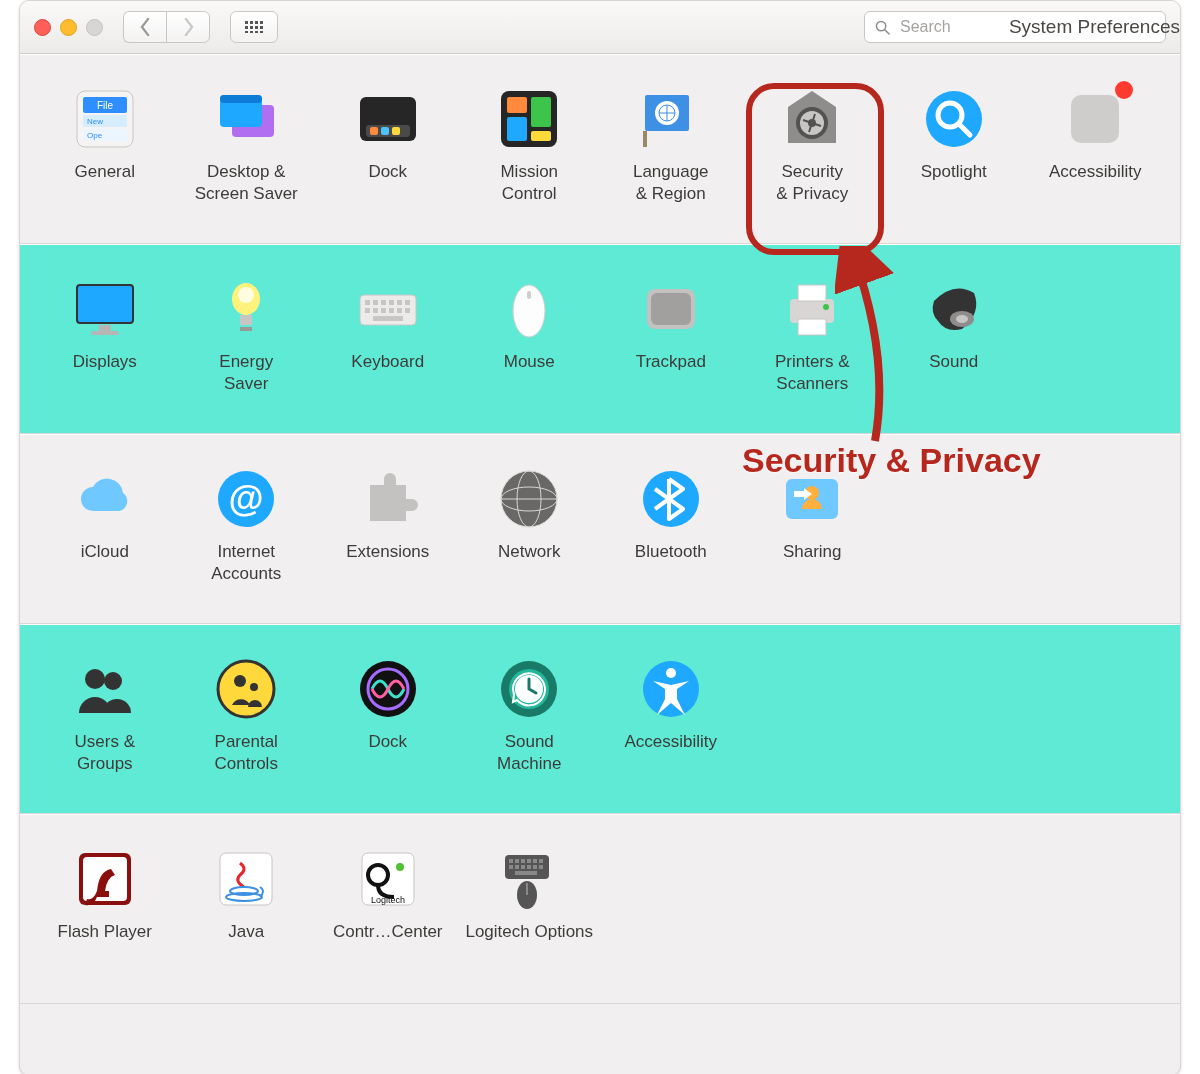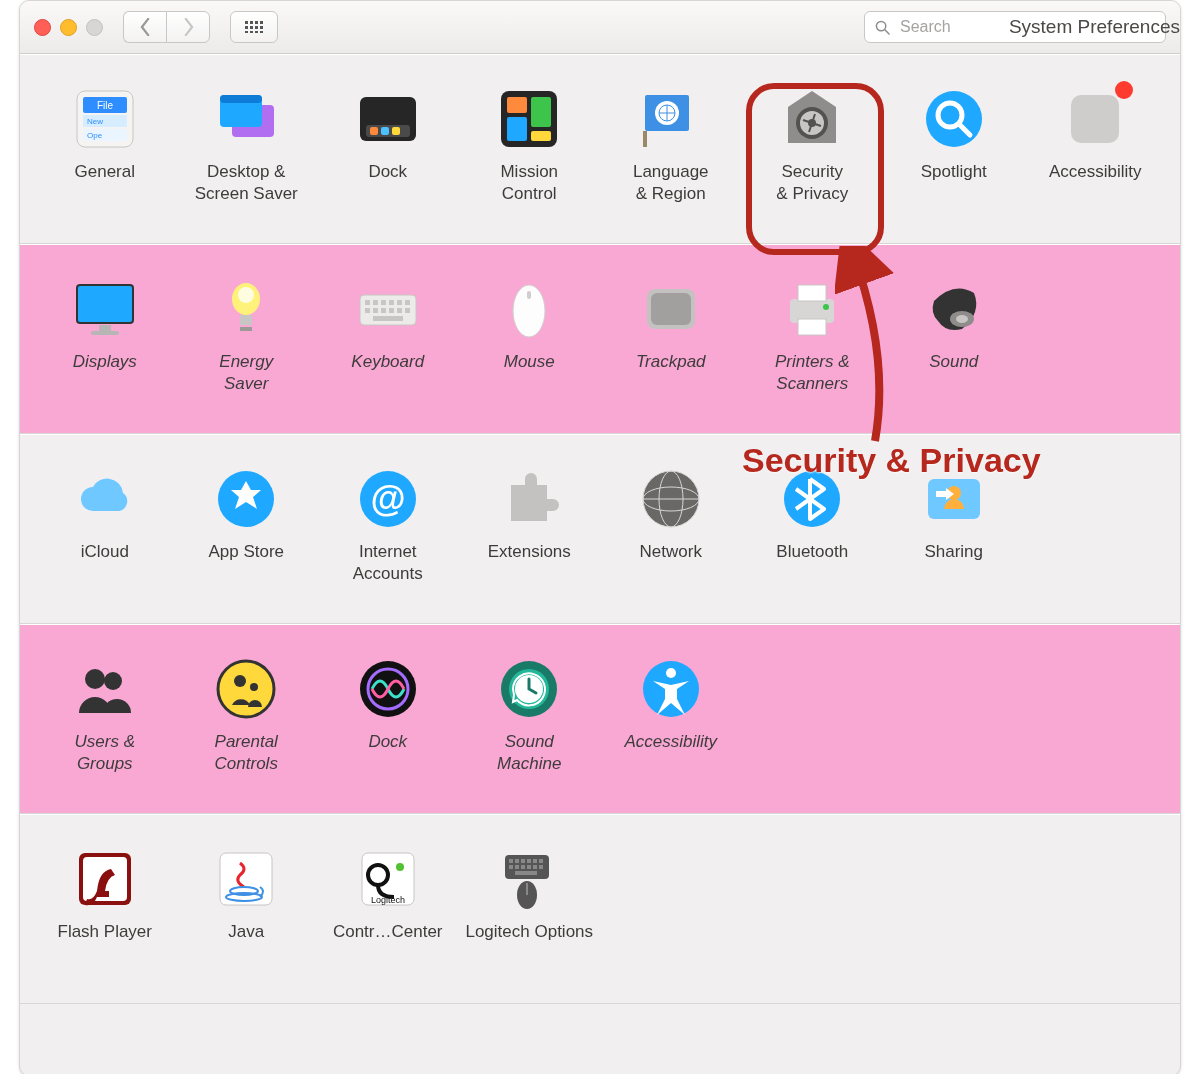--- a/index.html
+++ b/index.html
@@ -17,21 +17,21 @@
   .tb-btn:last-child{border-radius:0 6px 6px 0;}
   .tb-btn.solo{border-radius:6px;border-right:1px solid #c9c7c6;margin-left:10px;width:46px;color:#555;}
   .title{position:absolute;left:0;right:0;text-align:right;font-size:19px;color:#4b4846;pointer-events:none;}
   .search{margin-left:auto;width:280px;height:30px;background:#fff;border:1px solid #c9c7c6;border-radius:6px;display:flex;align-items:center;padding:0 10px;gap:8px;color:#939190;}
   .search svg{width:15px;height:15px;fill:#8f8d8b;}
   .search input{border:none;outline:none;flex:1;font-size:16px;color:#555;background:transparent;}
   .search input::placeholder{color:#a5a3a1;}
   
   .panel{background:#f1efef;}
   .row{display:grid;grid-template-columns:repeat(8,1fr);padding:28px 20px 20px;gap:4px 12px;border-bottom:1px solid #d9d7d5;border-top:1px solid #fff;}
-  .row.alt{background:#f9a8d4;font-style:italic;}
+  .row.alt{background:#5eead4;}
   .cell{display:flex;flex-direction:column;align-items:center;justify-content:flex-start;text-align:center;cursor:default;min-height:140px;}
   .iconbox{width:72px;height:72px;display:flex;align-items:center;justify-content:center;position:relative;}
   .label{font-size:17px;line-height:22px;color:#3e3c3b;margin-top:6px;max-width:130px;white-space:pre-line;}
   .highlight-ring{position:absolute;top:82px;left:726px;width:126px;height:160px;border:6px solid #b6271e;border-radius:28px;pointer-events:none;}
   .callout{position:absolute;top:440px;left:722px;font-size:34px;font-weight:700;color:#b6271e;pointer-events:none;text-shadow:0 1px 2px rgba(255,255,255,.8);}
   .arrow{position:absolute;top:245px;left:815px;width:60px;height:200px;pointer-events:none;}
   .arrow svg{width:100%;height:100%;}
   
   .ic{width:64px;height:64px;border-radius:12px;}
   .notif-dot{position:absolute;top:-2px;right:-2px;width:18px;height:18px;background:#ff3b30;border-radius:50%;}
@@ -224,28 +224,20 @@
           <div class="iconbox">
             <svg class="ic" viewBox="0 0 64 64">
               <use href="#i-icloud"></use>
             </svg>
           </div>
           <div class="label">iCloud</div>
         </div>
         <div class="cell">
           <div class="iconbox">
             <svg class="ic" viewBox="0 0 64 64">
-              <use href="#i-appstore"></use>
-            </svg>
-          </div>
-          <div class="label">App Store</div>
-        </div>
-        <div class="cell">
-          <div class="iconbox">
-            <svg class="ic" viewBox="0 0 64 64">
               <use href="#i-internet"></use>
             </svg>
           </div>
           <div class="label">Internet
 Accounts</div>
         </div>
         <div class="cell">
           <div class="iconbox">
             <svg class="ic" viewBox="0 0 64 64">
               <use href="#i-extensions"></use>

